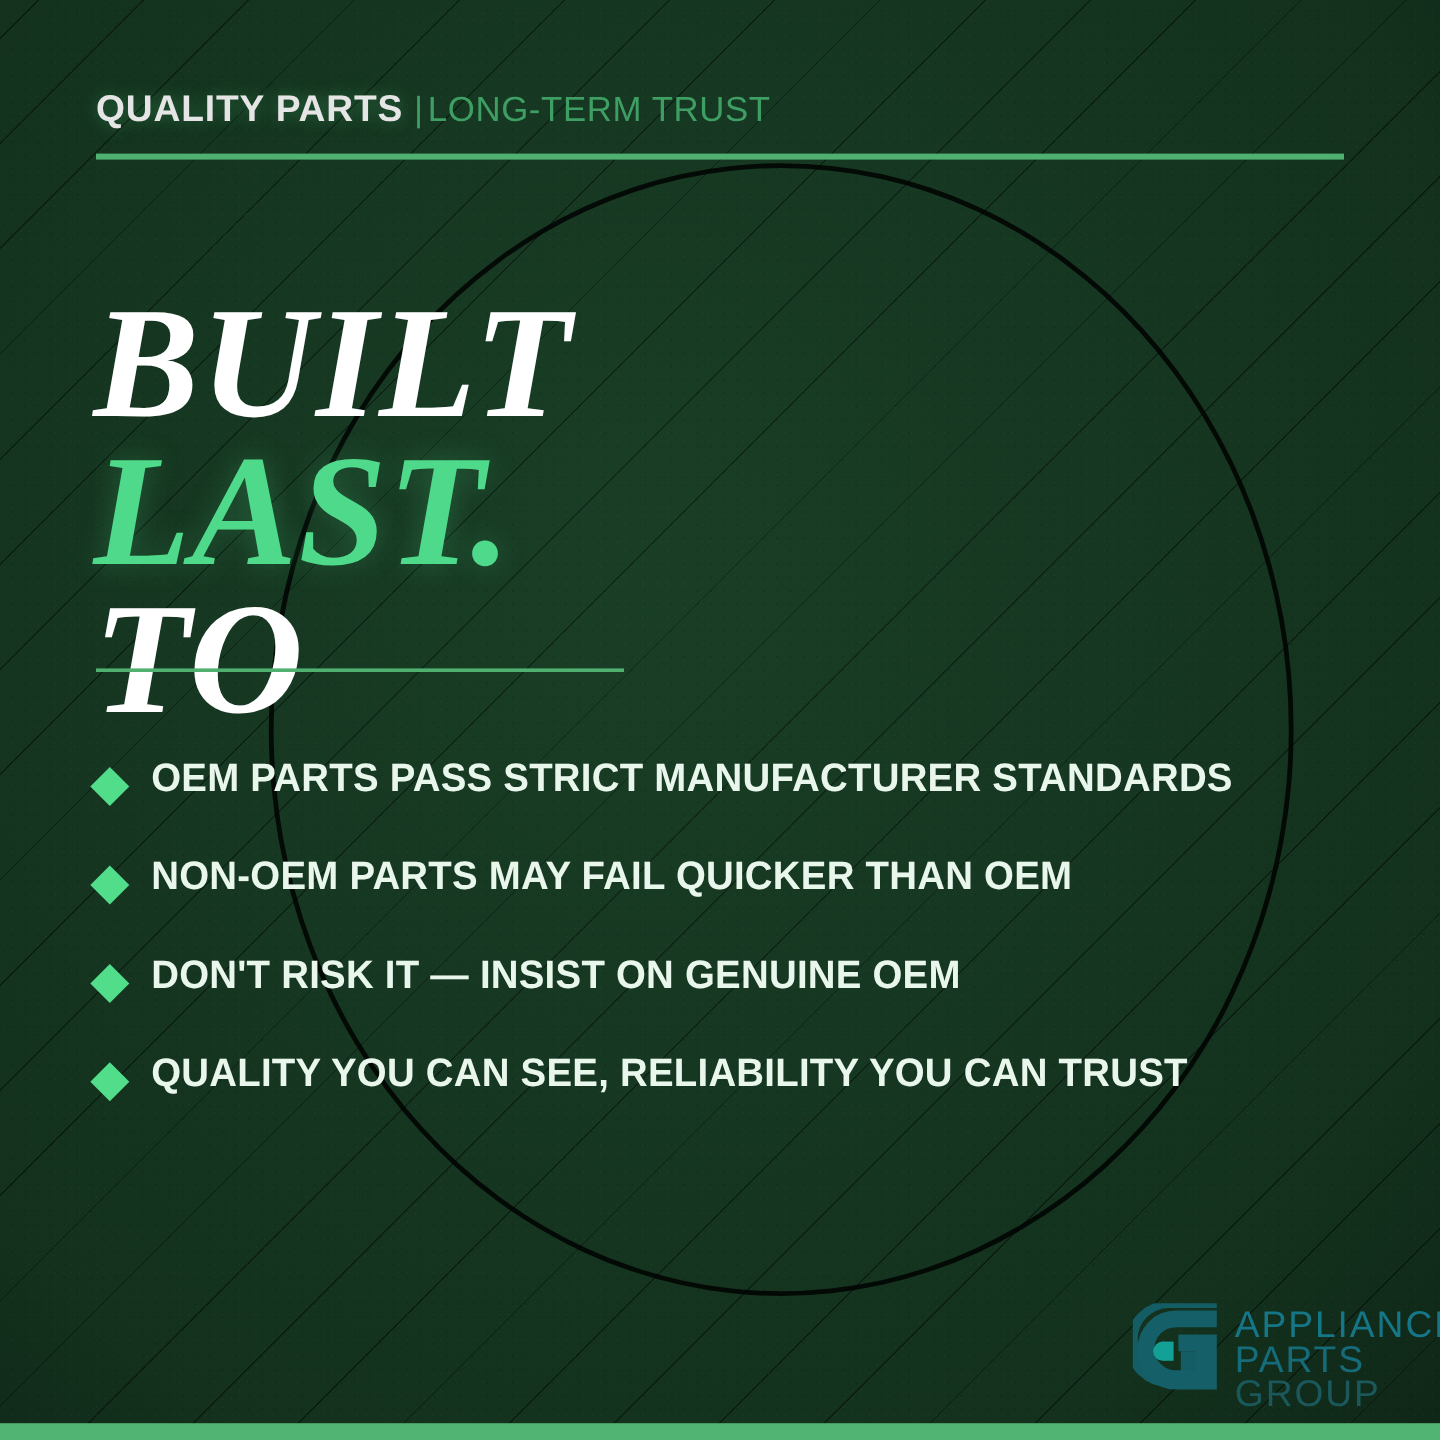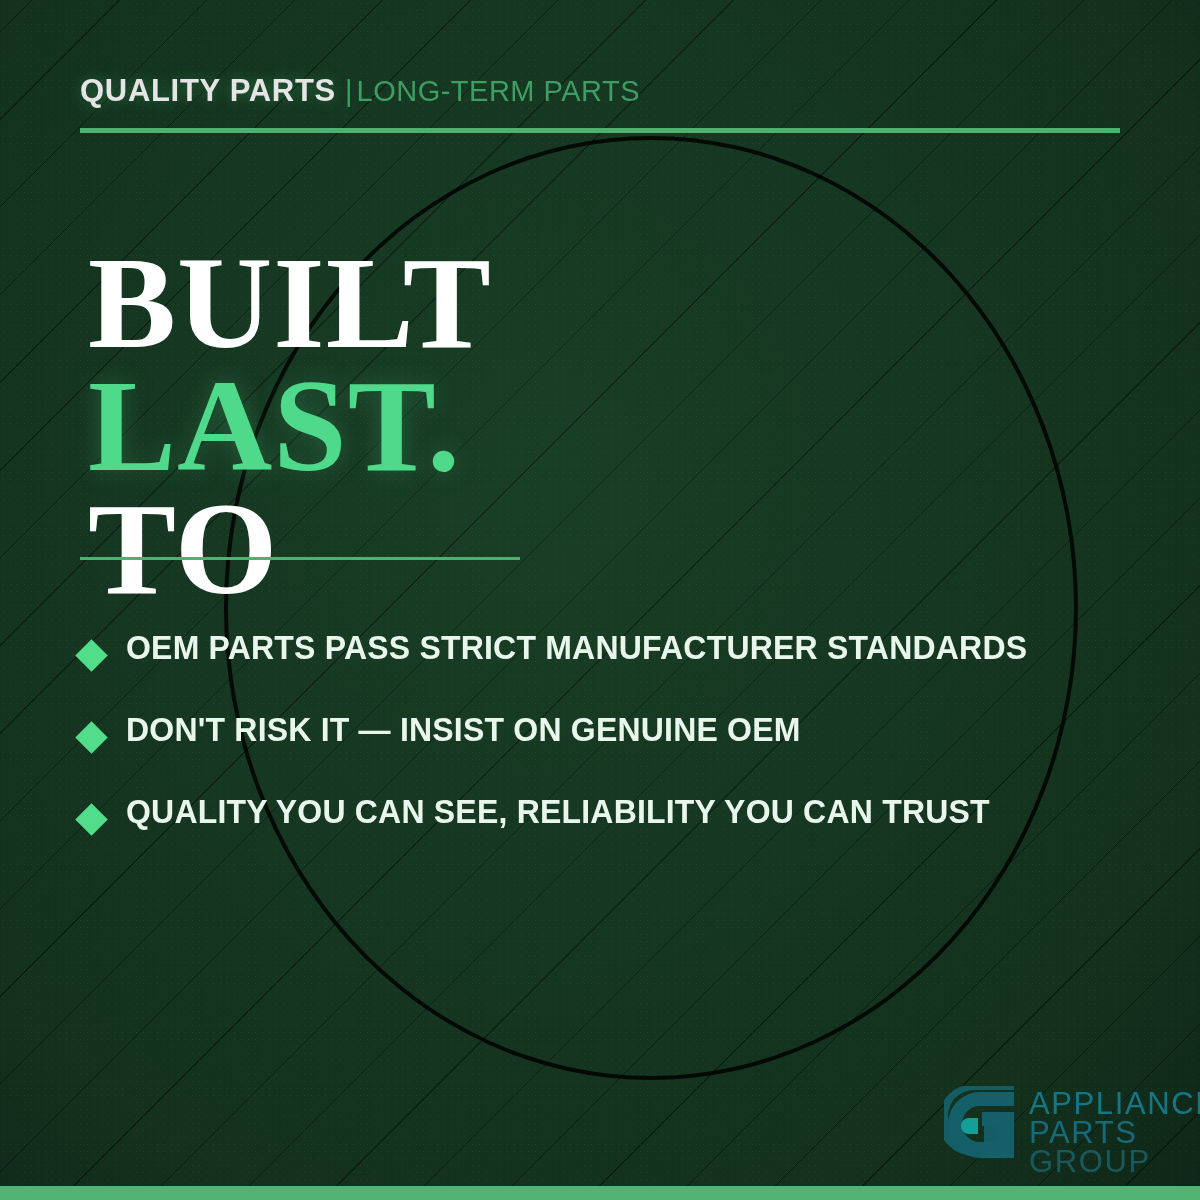--- a/index.html
+++ b/index.html
@@ -98,27 +98,28 @@
     position: absolute;
     left: 80px;
     top: 128px;
     width: 1040px;
     height: 5px;
     background: #4fb070;
   }
 
   .headline {
     position: absolute;
-    left: 88px;
+    left: 78px;
     top: 154px;
     font-family: "Liberation Serif", "DejaVu Serif", serif;
     font-weight: bold;
     font-size: 132px;
     line-height: 0.93;
     letter-spacing: 1px;
+    font-style: italic;
   }
   .headline .line {
     display: block;
     white-space: nowrap;
   }
   .headline .l-white { color: #ffffff; }
   .headline .l-green {
     color: #4fd98a;
     text-shadow: 0 0 24px rgba(79, 217, 138, 0.25);
   }
@@ -208,37 +209,41 @@
 
   <div class="bg-diagonals"></div>
   <div class="bg-vignette"></div>
   <div class="bg-noise"></div>
 
   <div class="deco-circle"></div>
 
   <div class="content">
 
     <div class="kicker">
-      <span class="kicker-main">QUALITY PARTS</span><span class="kicker-sep">|</span><span class="kicker-sub">LONG-TERM PARTS</span>
+      <span class="kicker-main">QUALITY PARTS</span><span class="kicker-sep">|</span><span class="kicker-sub">LONG-TERM TRUST</span>
     </div>
 
     <div class="rule-top"></div>
 
     <h1 class="headline">
       <span class="line l-white">BUILT</span>
       <span class="line l-green">LAST.</span>
       <span class="line l-white">TO</span>
     </h1>
 
     <div class="rule-mid"></div>
 
     <ul class="bullets" style="list-style:none;margin:0;padding:0;">
       <li class="bullet">
         <span class="bullet-marker"></span>
         <span class="bullet-text">OEM PARTS PASS STRICT MANUFACTURER STANDARDS</span>
+      </li>
+      <li class="bullet">
+        <span class="bullet-marker"></span>
+        <span class="bullet-text">NON-OEM PARTS MAY FAIL QUICKER THAN OEM</span>
       </li>
       <li class="bullet">
         <span class="bullet-marker"></span>
         <span class="bullet-text">DON'T RISK IT — INSIST ON GENUINE OEM</span>
       </li>
       <li class="bullet">
         <span class="bullet-marker"></span>
         <span class="bullet-text">QUALITY YOU CAN SEE, RELIABILITY YOU CAN TRUST</span>
       </li>
     </ul>

